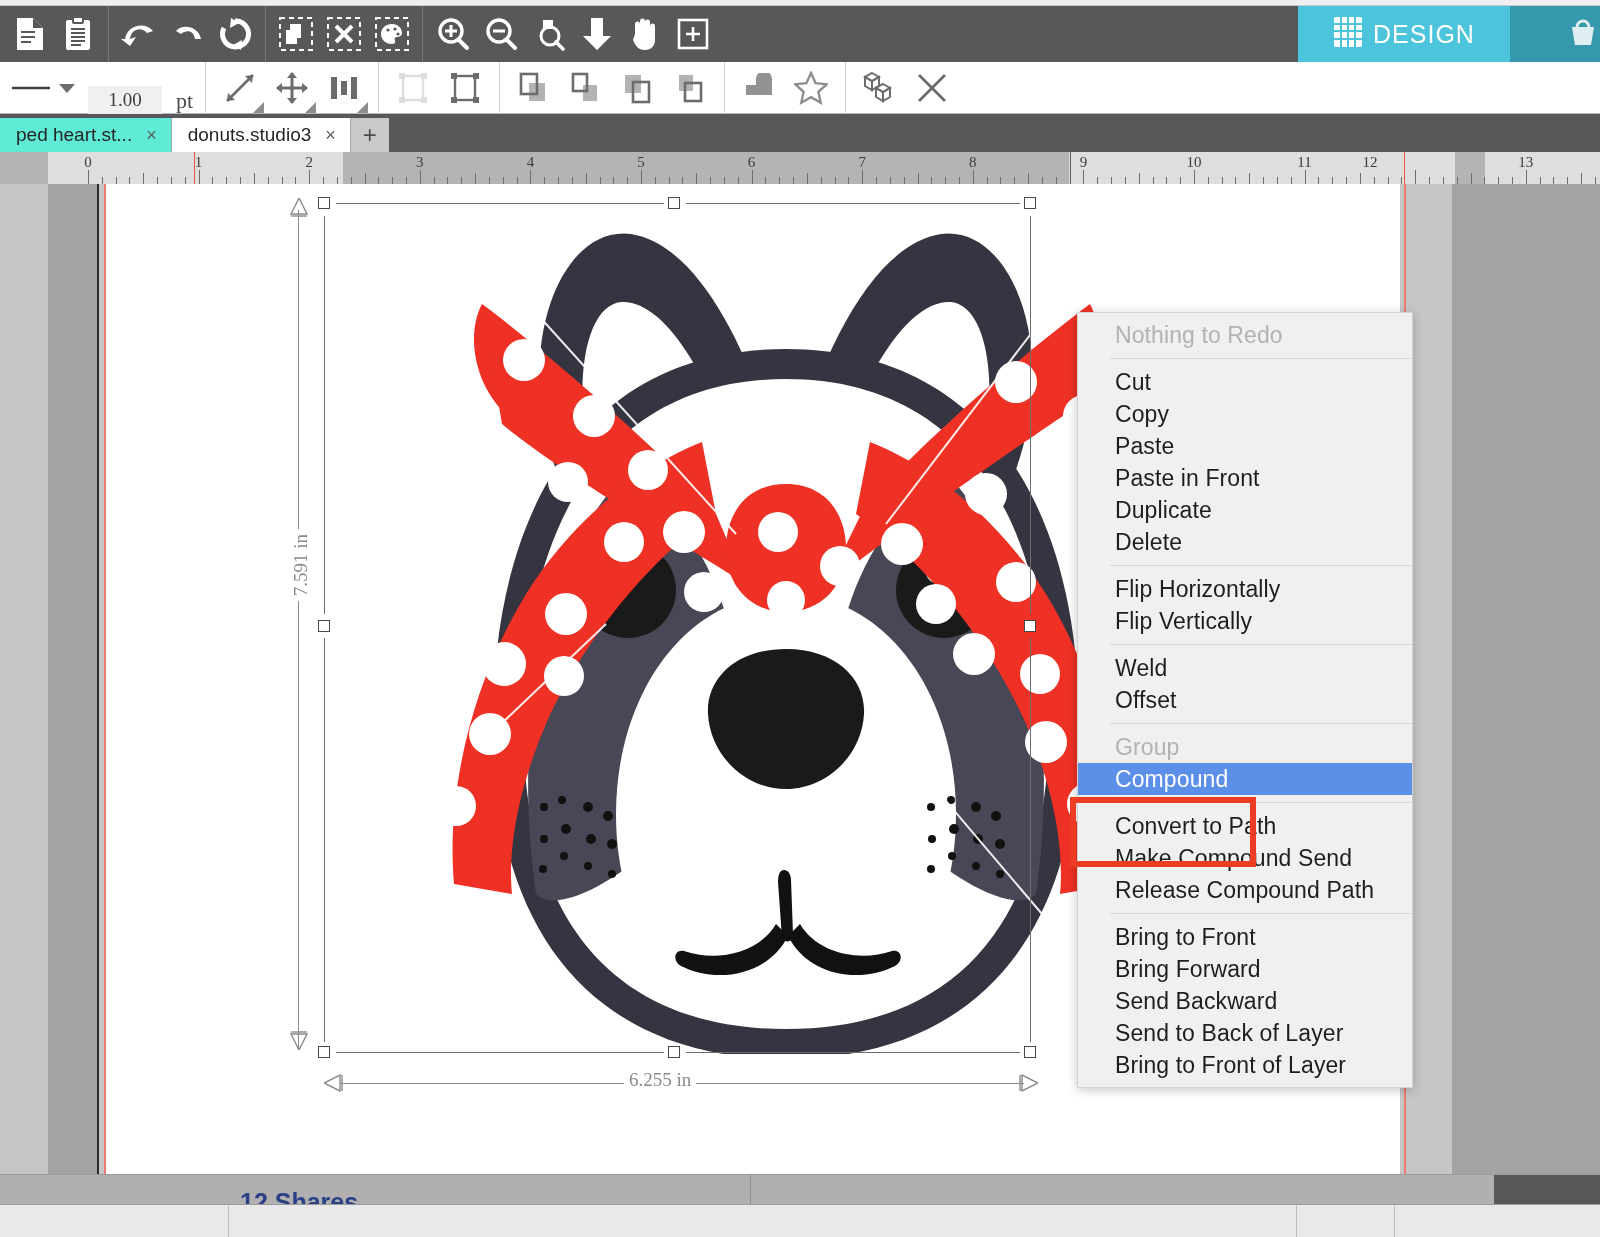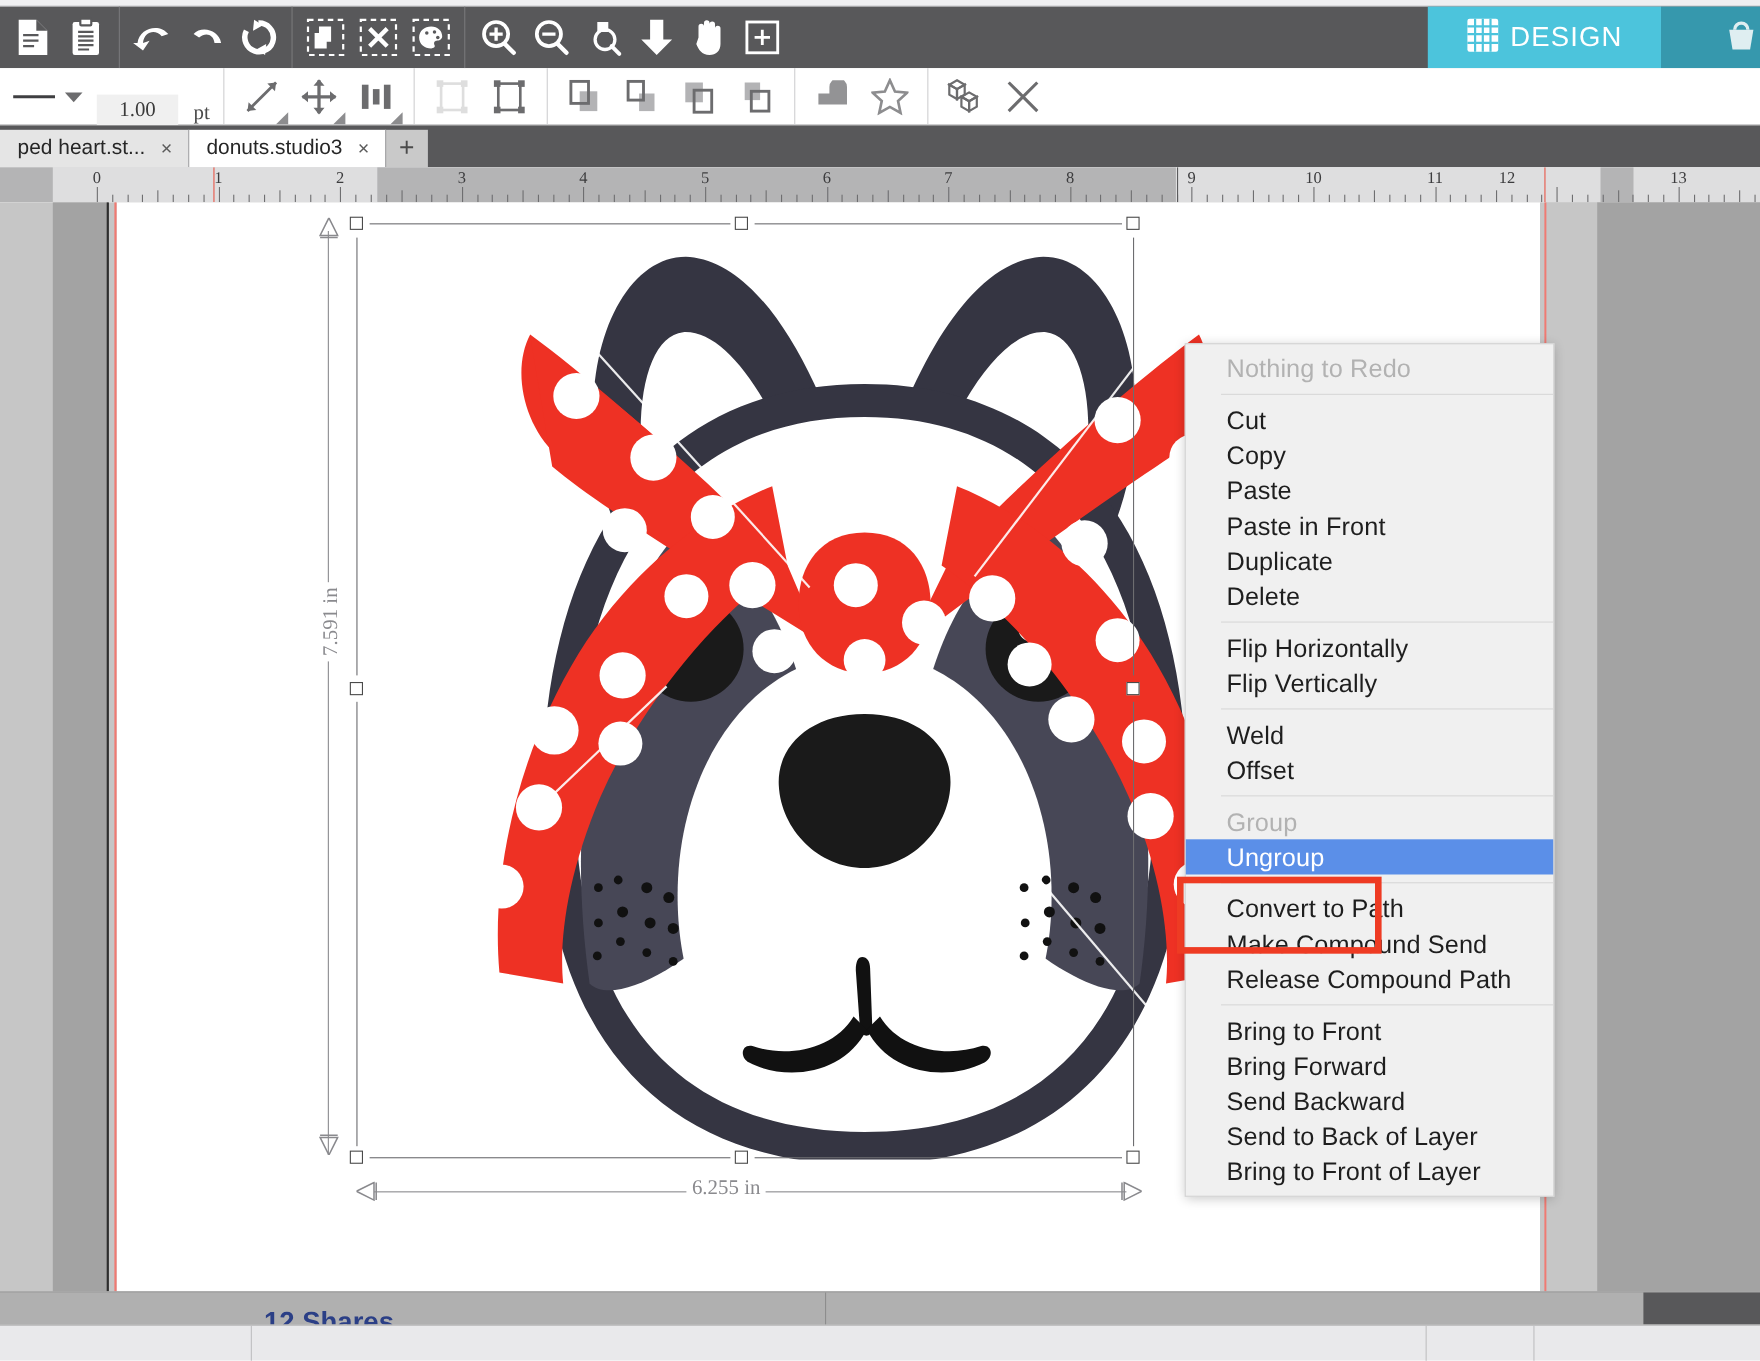--- a/index.html
+++ b/index.html
@@ -55,36 +55,36 @@
   .tb2 .sep { width: 1px; height: 52px; background: #cfcfd1; }
   .tb2 .ic { width: 52px; height: 52px; display:flex; align-items:center;
              justify-content:center; cursor: pointer; position: relative; }
   .line-swatch { width: 46px; height: 52px; display:flex; align-items:center; justify-content:center; cursor:pointer;}
   .caret { width: 26px; height: 52px; display:flex; align-items:center; justify-content:center; cursor:pointer;}
   .numfield {
     width: 74px; height: 28px; background: #f0f0f0; border: none;
     text-align: center; font-size: 19px; color: #3b3b3b; margin-left: 8px;
     font-family: "Liberation Serif", serif;
   }
-  .unit { font-size: 19px; color: #4a4a4a; margin-left: 14px; margin-right: 4px;
+  .unit { font-size: 22px; color: #4a4a4a; margin-left: 14px; margin-right: 4px;
           font-family: "Liberation Serif", serif; }
   .corner-tri { position:absolute; right:2px; bottom:1px; width:0;height:0;
      border-left: 11px solid transparent; border-bottom: 11px solid #8d8d8f; }
 
   
   .doctabs {
     position: absolute; left: 0; top: 114px; width: 1600px; height: 38px;
     background: #58585a; display: flex; align-items: flex-end;
   }
   .dtab {
     height: 34px; display: flex; align-items: center; gap: 14px;
     padding: 0 14px 0 16px; font-size: 19px; color: #262626; cursor: pointer;
     border-right: 1px solid #a8a8aa;
   }
-  .dtab.inactive { background: #e5e5e5; }
+  .dtab.inactive { background: #5eead4; }
   .dtab.active { background: #ffffff; }
   .dtab .x { color: #5a5a5a; font-size: 18px; cursor: pointer; }
   .dtab-plus {
     width: 38px; height: 34px; background: #c9c9c9; display:flex;
     align-items:center; justify-content:center; font-size: 24px; color: #4b4b4b;
     cursor: pointer;
   }
 
   
   .ruler {
@@ -755,21 +755,21 @@
       <div class="mi">Duplicate</div>
       <div class="mi">Delete</div>
       <div class="msep"></div>
       <div class="mi">Flip Horizontally</div>
       <div class="mi">Flip Vertically</div>
       <div class="msep"></div>
       <div class="mi">Weld</div>
       <div class="mi">Offset</div>
       <div class="msep"></div>
       <div class="mi disabled">Group</div>
-      <div class="mi sel">Ungroup</div>
+      <div class="mi sel">Compound</div>
       <div class="msep"></div>
       <div class="mi">Convert to Path</div>
       <div class="mi">Make Compound Send</div>
       <div class="mi">Release Compound Path</div>
       <div class="msep"></div>
       <div class="mi">Bring to Front</div>
       <div class="mi">Bring Forward</div>
       <div class="mi">Send Backward</div>
       <div class="mi">Send to Back of Layer</div>
       <div class="mi">Bring to Front of Layer</div>

